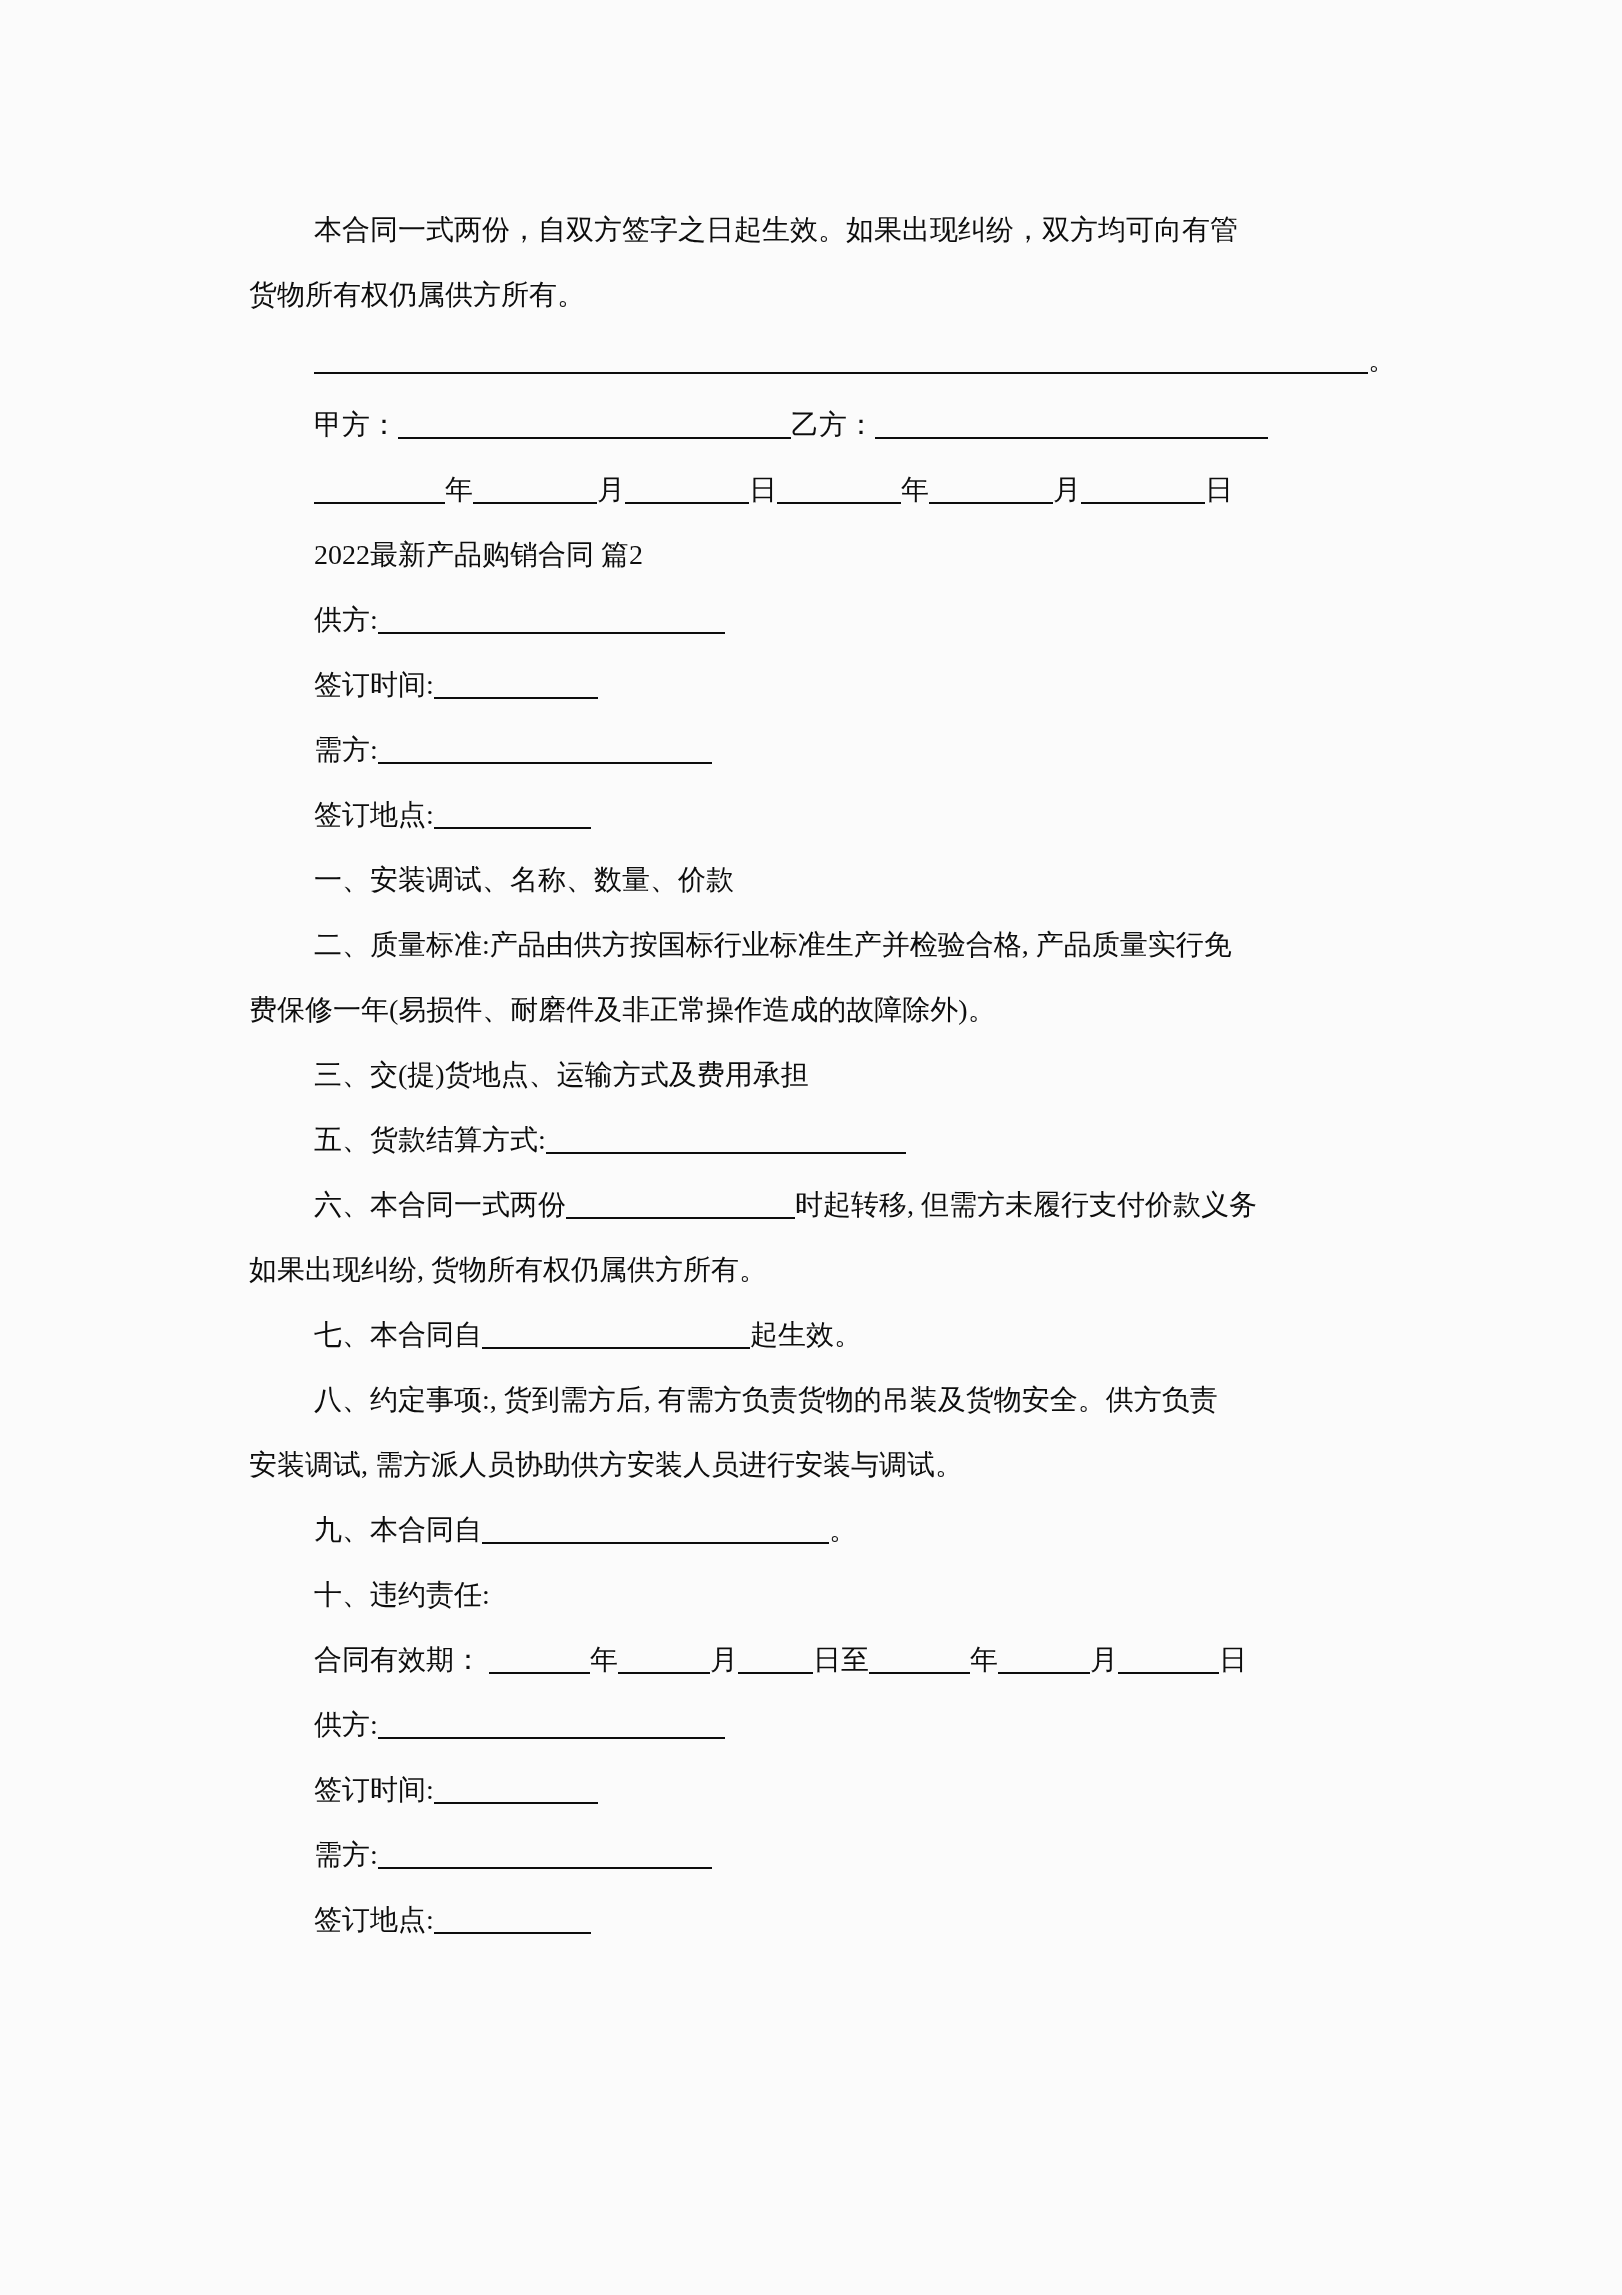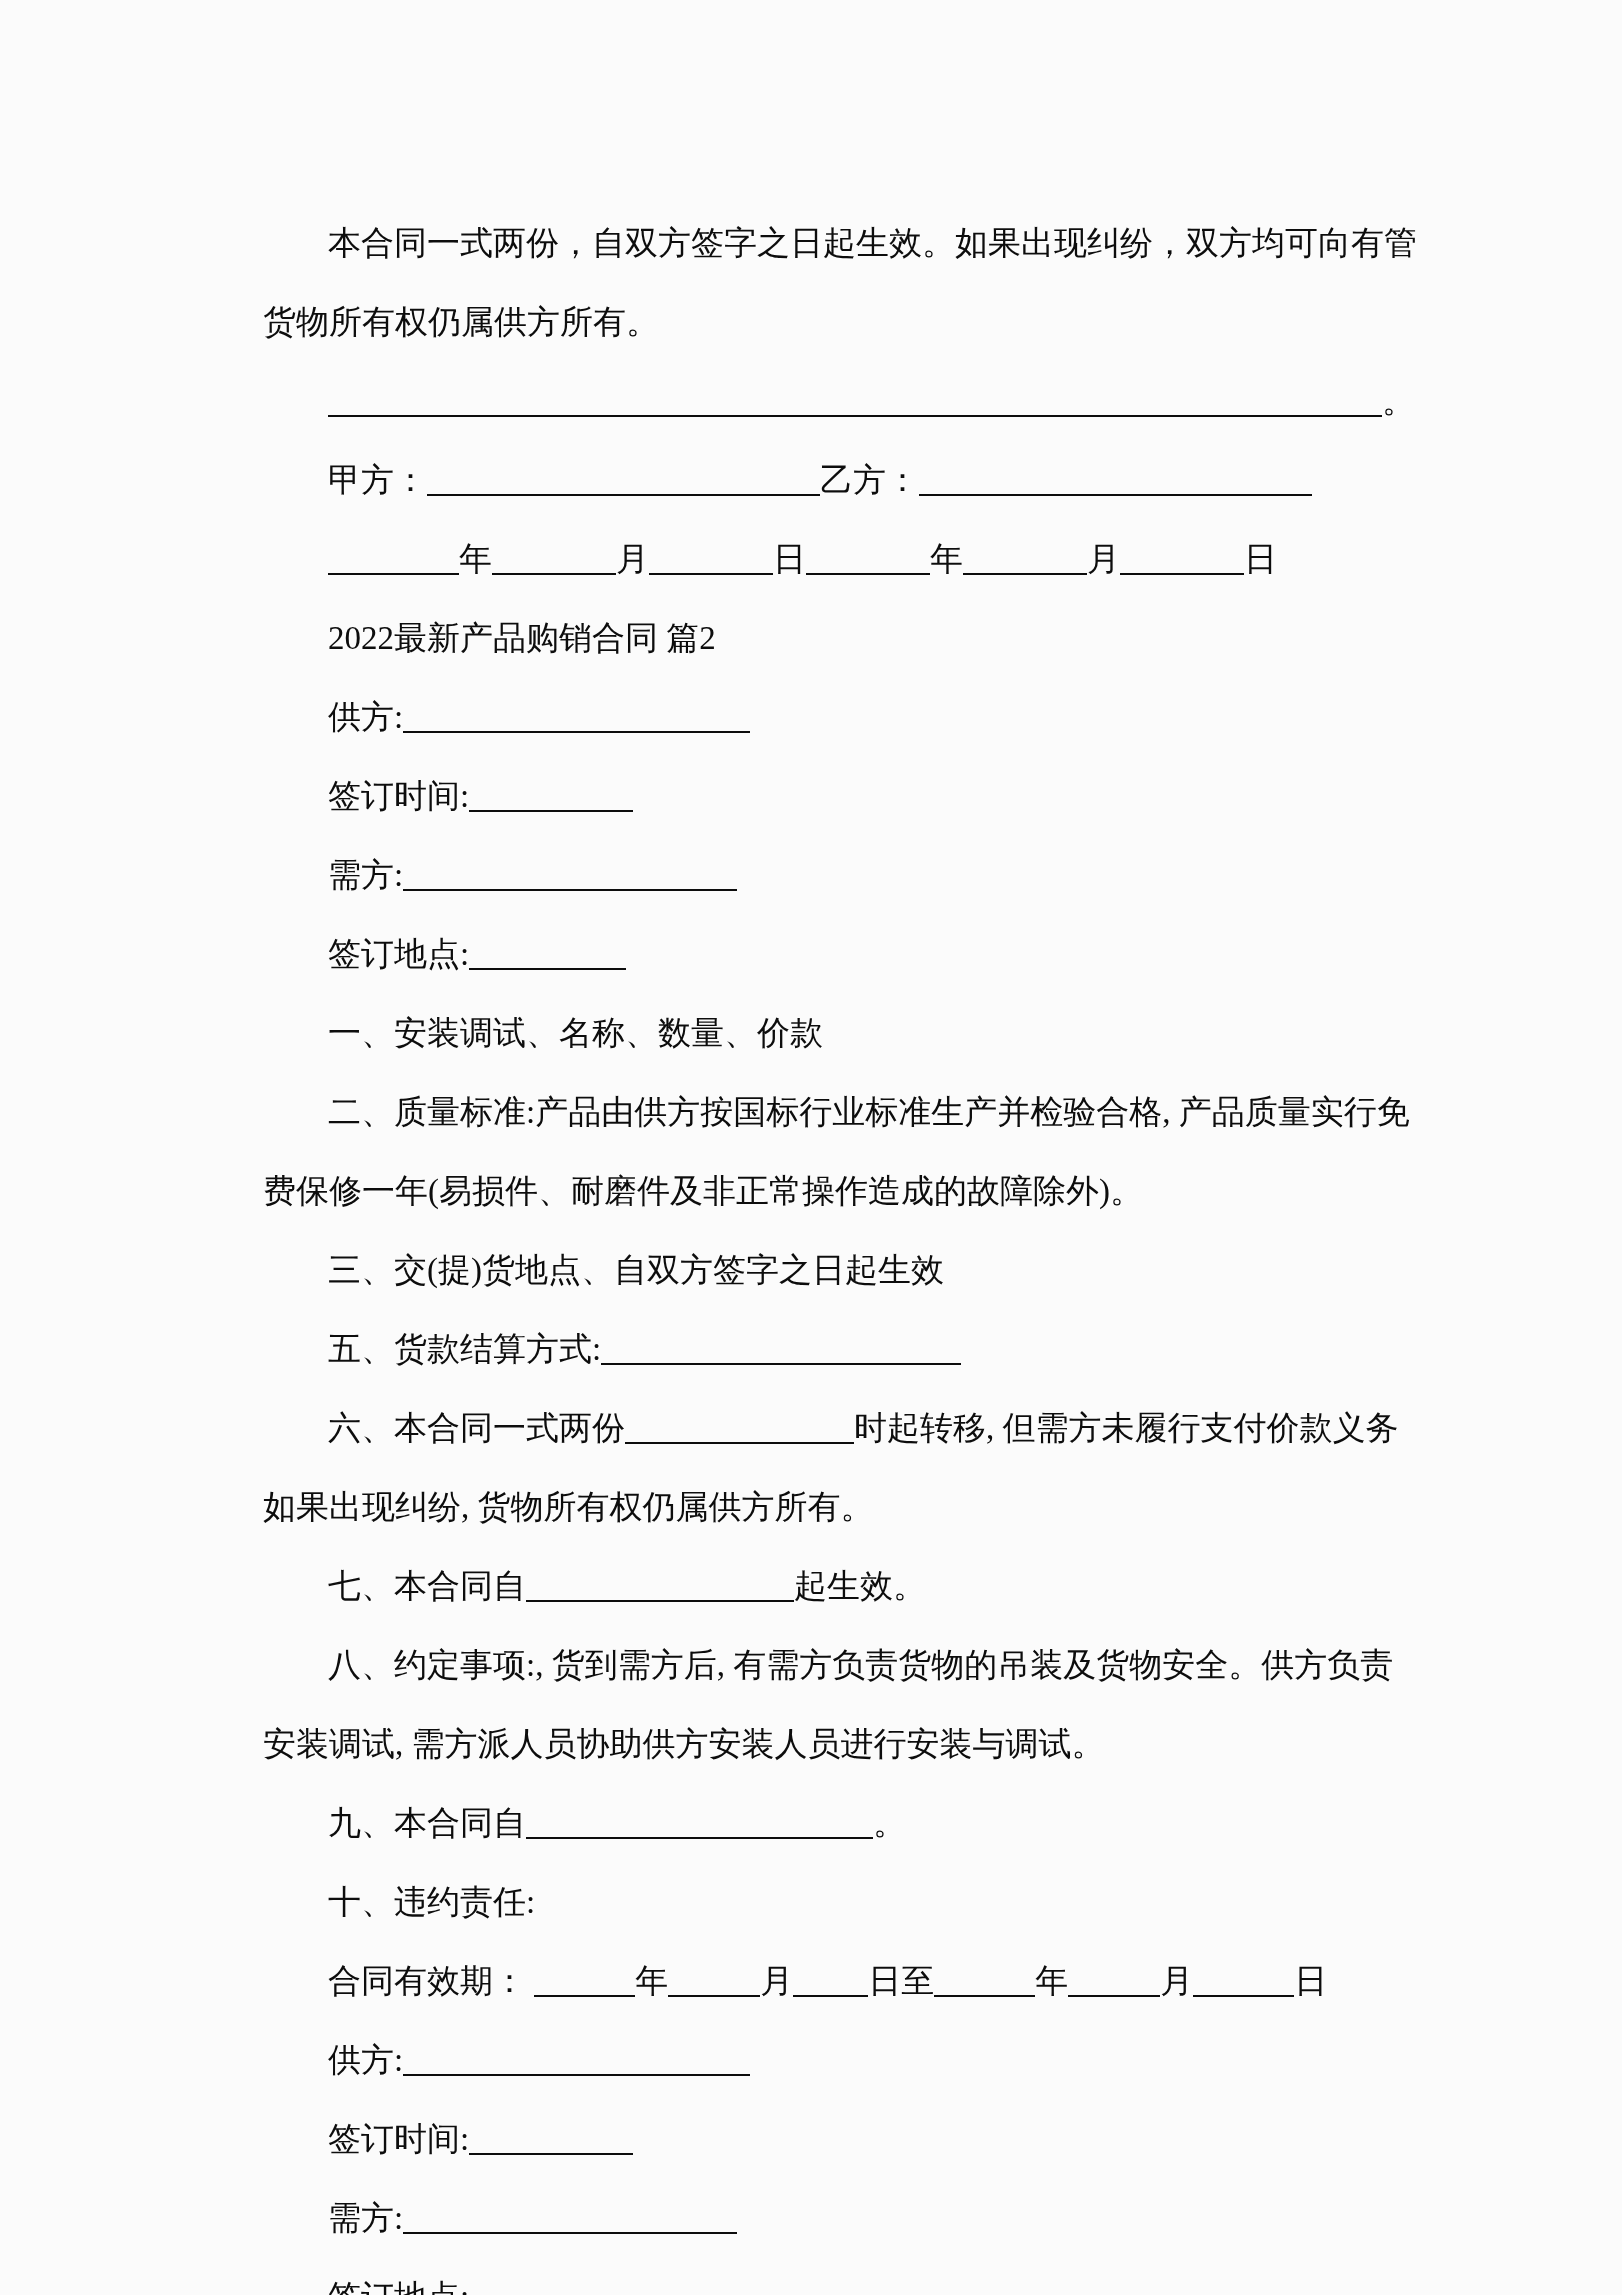--- a/index.html
+++ b/index.html
@@ -6,22 +6,22 @@
   html,body { margin:0; padding:0; }
   body {
     width:1623px; height:2295px;
     background:var(--bg); color:var(--fg);
     font-family:"Liberation Serif","DejaVu Serif",serif;
     position:relative; overflow:hidden;
   }
   .page { position:absolute; inset:0; }
   .content { position:absolute; left:247px; top:196px; width:1178px; }
   p.line {
-    margin:16px; height:63px; line-height:63px;
-    font-size:33px; white-space:nowrap;
+    margin:2px; height:63px; line-height:63px;
+    font-size:28px; white-space:nowrap;
   }
   p.line.indent { padding-left:65px; }
   .blank {
     display:inline-block; height:33px;
     border-bottom:2.6px solid var(--fg);
     vertical-align:-5.2px;
   }
 </style>
 </head>
 <body>
@@ -34,21 +34,21 @@
       <p class="line indent"><span>甲方：</span><span class="blank" style="width: 393px;"></span><span>乙方：</span><span class="blank" style="width: 393px;"></span></p>
       <p class="line indent"><span class="blank" style="width: 131px;"></span><span>年</span><span class="blank" style="width: 124px;"></span><span>月</span><span class="blank" style="width: 124px;"></span><span>日</span><span class="blank" style="width: 124px;"></span><span>年</span><span class="blank" style="width: 124px;"></span><span>月</span><span class="blank" style="width: 124px;"></span><span>日</span></p>
       <p class="line indent"><span>2022最新产品购销合同 篇2</span></p>
       <p class="line indent"><span>供方:</span><span class="blank" style="width: 347px;"></span></p>
       <p class="line indent"><span>签订时间:</span><span class="blank" style="width: 164px;"></span></p>
       <p class="line indent"><span>需方:</span><span class="blank" style="width: 334px;"></span></p>
       <p class="line indent"><span>签订地点:</span><span class="blank" style="width: 157px;"></span></p>
       <p class="line indent"><span>一、安装调试、名称、数量、价款</span></p>
       <p class="line indent"><span>二、质量标准:产品由供方按国标行业标准生产并检验合格, 产品质量实行免</span></p>
       <p class="line"><span>费保修一年(易损件、耐磨件及非正常操作造成的故障除外)。</span></p>
-      <p class="line indent"><span>三、交(提)货地点、自双方签字之日起生效</span></p>
+      <p class="line indent"><span>三、交(提)货地点、运输方式及费用承担</span></p>
       <p class="line indent"><span>五、货款结算方式:</span><span class="blank" style="width: 360px;"></span></p>
       <p class="line indent"><span>六、本合同一式两份</span><span class="blank" style="width: 229px;"></span><span>时起转移, 但需方未履行支付价款义务</span></p>
       <p class="line"><span>如果出现纠纷, 货物所有权仍属供方所有。</span></p>
       <p class="line indent"><span>七、本合同自</span><span class="blank" style="width: 268px;"></span><span>起生效。</span></p>
       <p class="line indent"><span>八、约定事项:, 货到需方后, 有需方负责货物的吊装及货物安全。供方负责</span></p>
       <p class="line"><span>安装调试, 需方派人员协助供方安装人员进行安装与调试。</span></p>
       <p class="line indent"><span>九、本合同自</span><span class="blank" style="width: 347px;"></span><span>。</span></p>
       <p class="line indent"><span>十、违约责任:</span></p>
       <p class="line indent"><span>合同有效期： </span><span class="blank" style="width: 101px;"></span><span>年</span><span class="blank" style="width: 92px;"></span><span>月</span><span class="blank" style="width: 75px;"></span><span>日至</span><span class="blank" style="width: 101px;"></span><span>年</span><span class="blank" style="width: 92px;"></span><span>月</span><span class="blank" style="width: 101px;"></span><span>日</span></p>
       <p class="line indent"><span>供方:</span><span class="blank" style="width: 347px;"></span></p>

